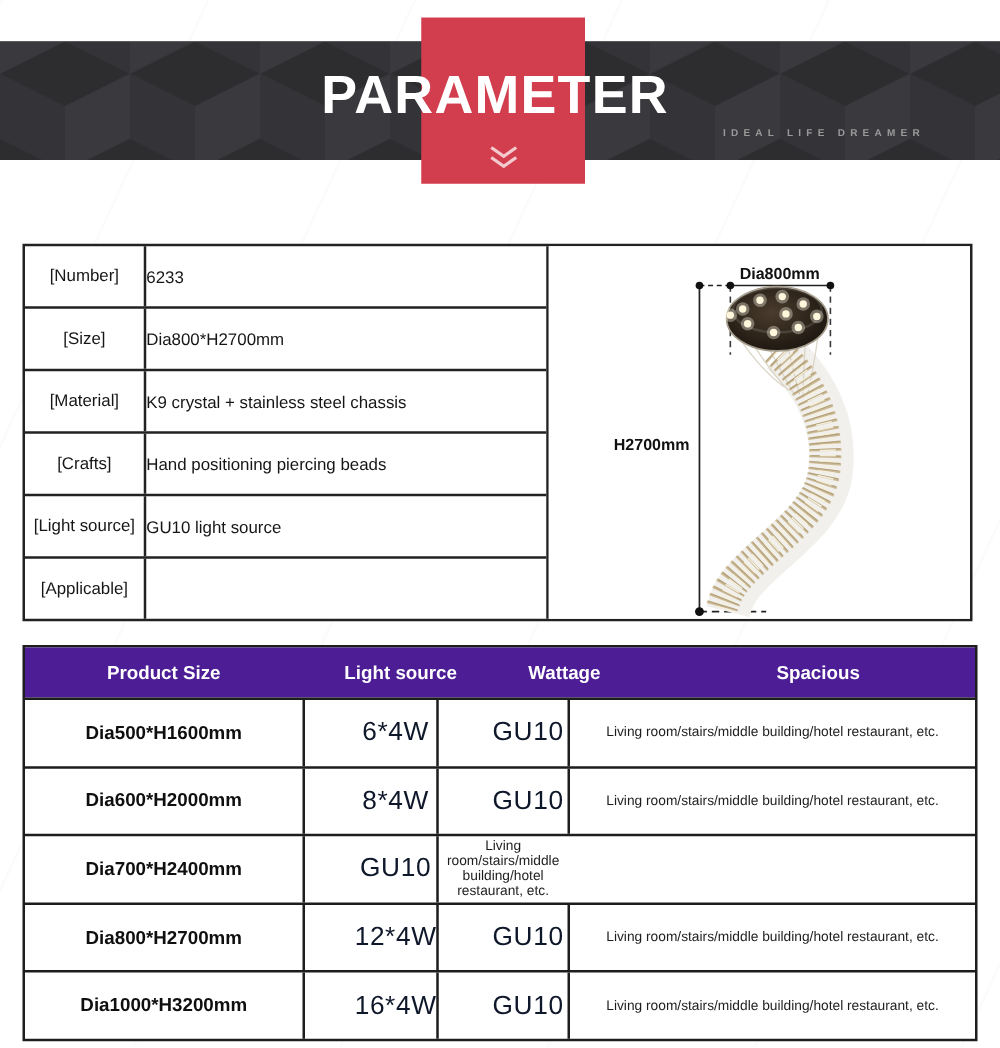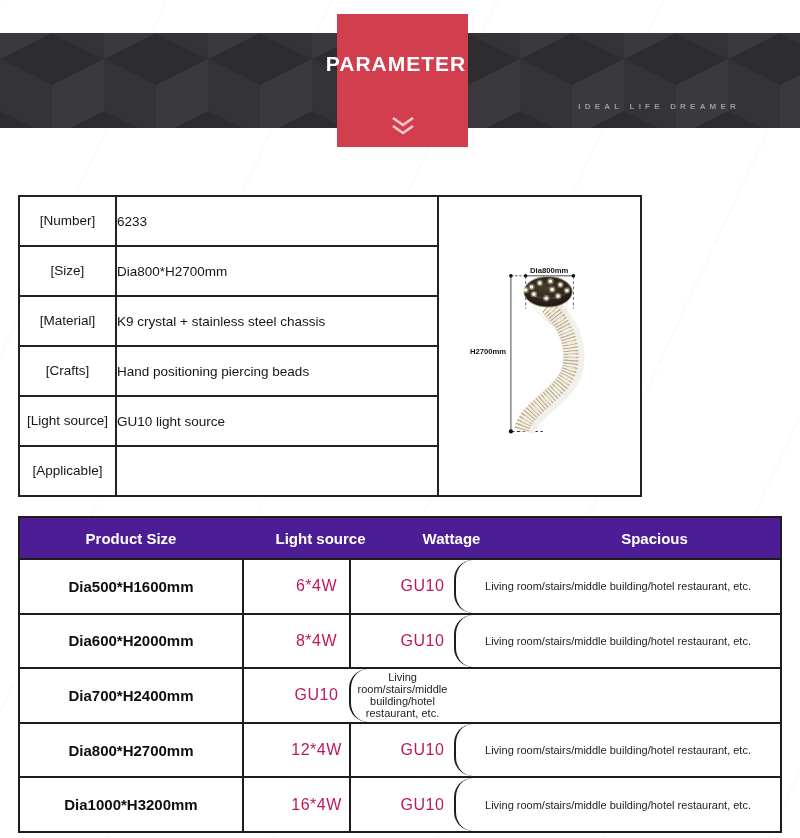--- a/index.html
+++ b/index.html
@@ -20,27 +20,27 @@
     position:absolute; top:102px; right:60px;
     font-size:8px; letter-spacing:4.2px; color:#9a9a9a; font-weight:600;
     z-index:3;
   }
   .red-box {
     position:absolute; left:337px; top:14px; width:131px; height:133px;
     background:#d23e4e; z-index:2;
   }
   .hero-title {
     position:absolute; left:0; top:52px; width:792px; text-align:center;
-    font-size:21px; font-weight:700; color:#ffffff; letter-spacing:1px;
+    font-size:43px; font-weight:700; color:#ffffff; letter-spacing:1px;
     z-index:4;
   }
   .chevron { position:absolute; left:50%; bottom:12px; transform:translateX(-50%); }
   
   .panel {
-    position:absolute; left:18px; top:195px; width:624px; height:302px;
+    position:absolute; left:18px; top:195px; width:760px; height:302px;
     border:2px solid #222; display:flex; background:#fff;
   }
   .spec-table { width:419px; border-right:2px solid #222; display:flex; flex-direction:column; }
   .spec-row { flex:1; display:flex; border-bottom:2px solid #222; }
   .spec-row:last-child { border-bottom:none;border-radius:23px; }
   .spec-label {
     width:97px; border-right:2px solid #222; display:flex;
     align-items:center; justify-content:center; font-size:13.5px; color:#161616;
     text-align:center; line-height:1.1;
   }
@@ -59,22 +59,22 @@
   .st-header { background:#4c1d95; height:40px;gap:25px; }
   .st-header .st-cell { color:#fff; font-weight:700; font-size:15px; border-left:none; }
   .st-body-row { height:54.6px; border-top:2px solid #1d1d1d; }
   .st-cell {
     display:flex; align-items:center; justify-content:center;
     border-left:2px solid #1d1d1d; overflow:hidden;
   }
   .st-row .st-cell:first-child { border-left:none; }
   .st-header .st-cell { border-left:none; }
   .cell-size { font-weight:700; font-size:15px; color:#0f0f0f; }
-  .cell-watt, .cell-source { font-size:16px; color:#be185d; letter-spacing:0.5px;padding-left:40px; }
-  .cell-space { font-size:11px; color:#1d1d1d; padding:0 6px; text-align:center;border-radius:19px; }
+  .cell-watt, .cell-source { font-size:21px; color:#0f172a; letter-spacing:0.5px;padding-left:40px; }
+  .cell-space { font-size:11px; color:#1d1d1d; padding:0 6px; text-align:center; }
 </style>
 </head>
 <body>
 
 <div class="page">
 
   <div class="band">
     <svg width="800" height="95">
       <defs>
         <pattern id="cubes" width="104" height="156" patternUnits="userSpaceOnUse">

